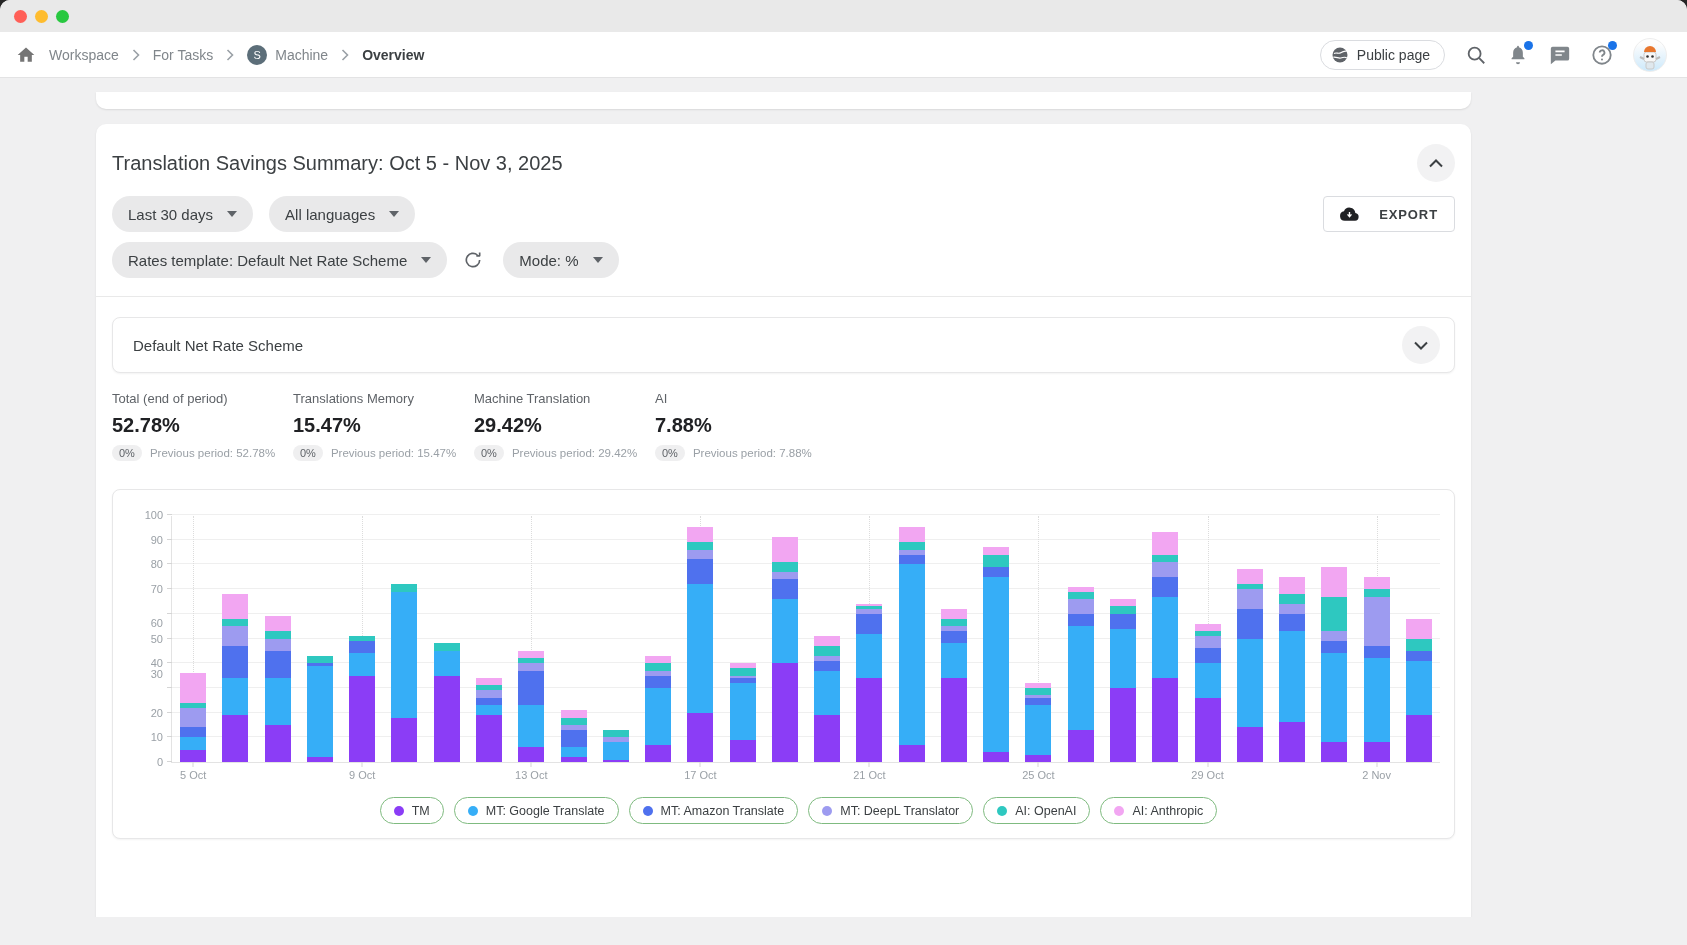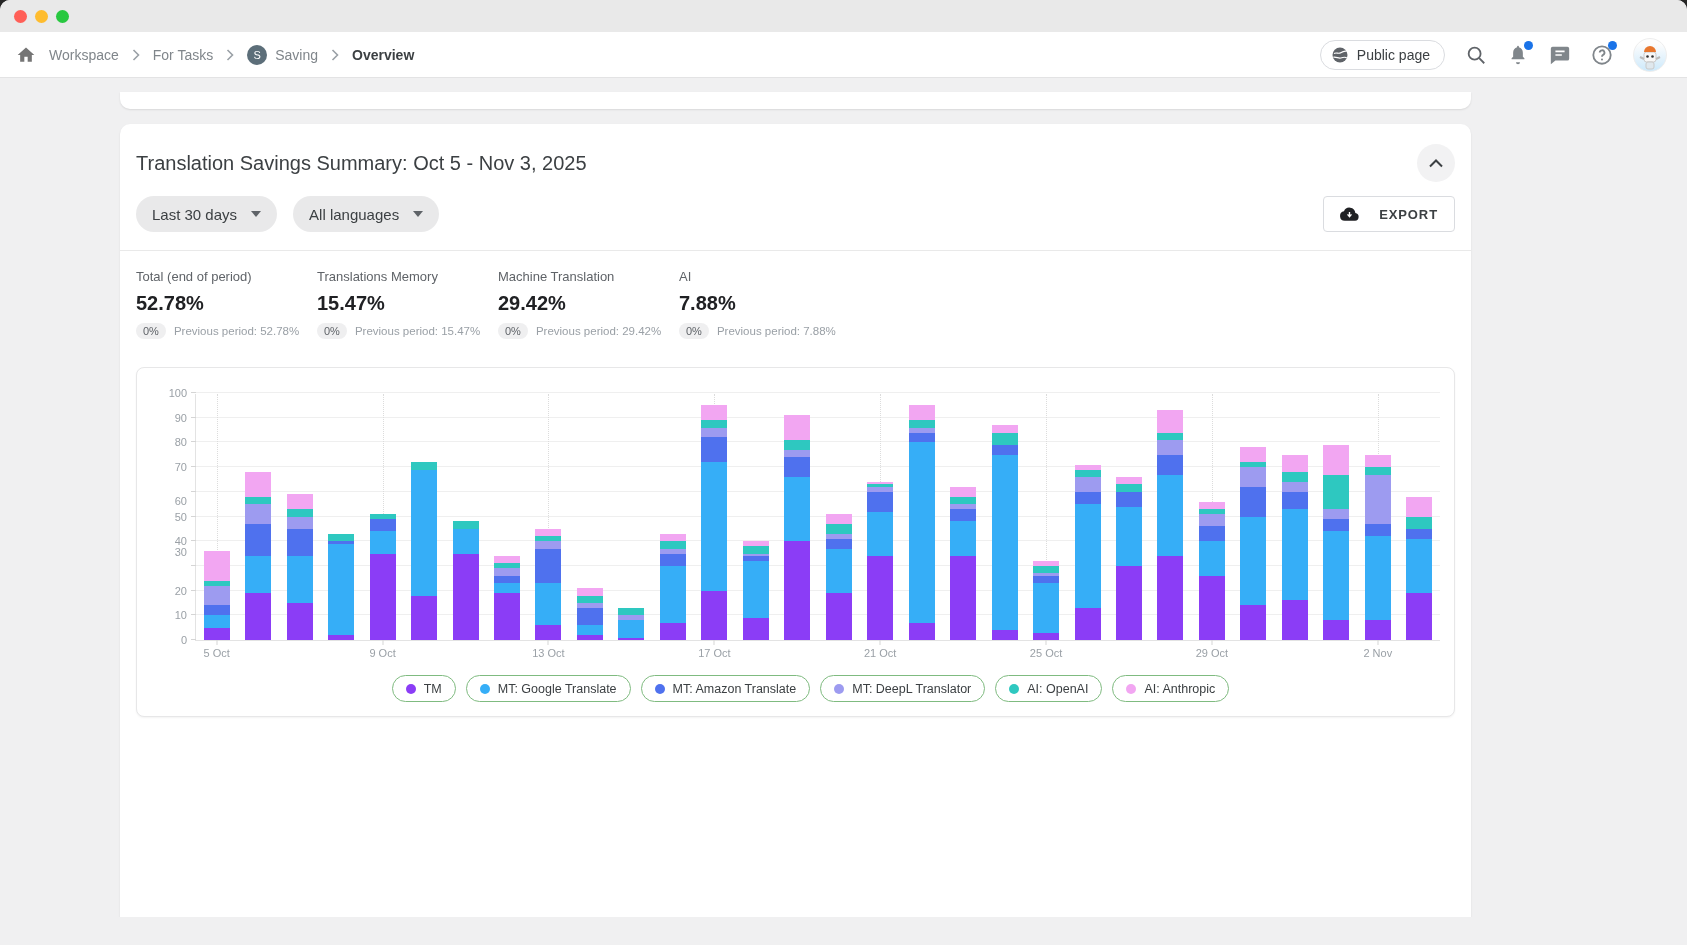--- a/index.html
+++ b/index.html
@@ -18,21 +18,21 @@
   .crumb.current { color:#3c4043; font-weight:700; }
   .crumb-sep { color:#9aa0a6; display:flex; }
   .s-badge { width:20px; height:20px; border-radius:50%; background:#5c6e79; color:#fff; font-size:11px; display:inline-flex; align-items:center; justify-content:center; margin-right:-5px; }
   .appbar-right { margin-left:auto; display:flex; align-items:center; gap:20px; }
   .pill-btn { display:flex; align-items:center; gap:8px; height:30px; padding:0 14px 0 10px; border:1px solid #dadce0; border-radius:16px; background:#fff; font-size:14px; color:#3c4043; cursor:pointer; }
   .hicon { position:relative; display:flex; cursor:pointer; }
   .dot-badge { position:absolute; top:-3px; right:-4px; width:9px; height:9px; border-radius:50%; background:#1a73e8; }
   .avatar { width:34px; height:34px; border-radius:50%; background:linear-gradient(#fdfdfd 15%, #cde9fb); overflow:hidden; display:flex; align-items:flex-end; justify-content:center; cursor:pointer; border:1px solid #eee; }
 
   
-  .content { height:839px; padding:0 216px 0 120px; overflow:hidden; }
+  .content { height:839px; padding:0 216px 0 96px; overflow:hidden; }
   .partial-card { height:17px; margin-top:14px; background:#fff; border-radius:0 0 10px 10px; box-shadow:0 1px 2px rgba(0,0,0,.10); }
   .main-card { margin-top:15px; background:#fff; border-radius:10px; box-shadow:0 1px 2px rgba(0,0,0,.10); padding:0 16px 24px; height:1100px; }
 
   .title-row { display:flex; align-items:center; padding-top:20px; }
   .title-row h1 { font-size:20px; font-weight:400; color:#3c4043; }
   .circle-btn { margin-left:auto; width:38px; height:38px; border-radius:50%; border:none; background:#f2f2f3; display:flex; align-items:center; justify-content:center; cursor:pointer; }
 
   .filter-row { display:flex; align-items:center; margin-top:14px; }
   .fpill { display:inline-flex; align-items:center; height:36px; padding:0 16px; background:#e9e9ea; border-radius:18px; font-size:15px; color:#3c4043; cursor:pointer; margin-right:16px; }
   .caret { width:0; height:0; border-left:5px solid transparent; border-right:5px solid transparent; border-top:6px solid #5f6368; margin-left:14px; }
@@ -93,21 +93,21 @@
             <path d="M1.5 1l5 5-5 5"></path>
           </svg>
         </span>
       <span class="crumb">For Tasks</span>
       <span class="crumb-sep">
           <svg width="8" height="12" viewBox="0 0 8 12" fill="none" stroke="#9aa0a6" stroke-width="1.6">
             <path d="M1.5 1l5 5-5 5"></path>
           </svg>
         </span>
       <span class="s-badge">S</span>
-      <span class="crumb">Saving</span>
+      <span class="crumb">Machine</span>
       <span class="crumb-sep">
           <svg width="8" height="12" viewBox="0 0 8 12" fill="none" stroke="#9aa0a6" stroke-width="1.6">
             <path d="M1.5 1l5 5-5 5"></path>
           </svg>
         </span>
       <span class="crumb current">Overview</span>
     </div>
     <div class="appbar-right">
       <button class="pill-btn">
         <span style="display:flex">
@@ -186,23 +186,51 @@
           <span style="display:flex">
             <svg width="19" height="14" viewBox="0 0 24 17" fill="#202124">
                 <path d="M19.4 7.1A7.5 7.5 0 0 0 5 5.1 6 6 0 0 0 6 17h13a5 5 0 0 0 .4-9.9z"></path>
                 <path d="M12 6v5M9.5 9l2.5 3 2.5-3" stroke="#fff" stroke-width="1.7" fill="none"></path>
               </svg>
           </span>
           <span>EXPORT</span>
         </button>
       </div>
 
+      <div class="filter-row" style="margin-top:10px">
+        <span class="fpill">
+          <span>Rates template: Default Net Rate Scheme</span>
+          <span class="caret"></span>
+        </span>
+        <button class="refresh-btn">
+          <span style="display:flex">
+            <svg width="20" height="20" viewBox="0 0 24 24" fill="none" stroke="#5f6368" stroke-width="2">
+                <path d="M20 12a8 8 0 1 1-2.7-6"></path>
+                <path d="M20 3v4h-4" stroke-linejoin="round"></path>
+              </svg>
+          </span>
+        </button>
+        <span class="fpill">
+          <span>Mode: %</span>
+          <span class="caret"></span>
+        </span>
+      </div>
 
       <div class="hr"></div>
 
+      <div class="inner-card">
+        <span>Default Net Rate Scheme</span>
+        <button class="circle-btn">
+          <span style="display:flex">
+              <svg width="14" height="9" viewBox="0 0 14 9" fill="none" stroke="#3c4043" stroke-width="2">
+                <path d="M1 1.5l6 6 6-6"></path>
+              </svg>
+            </span>
+        </button>
+      </div>
 
 
       <div class="stats">
         <div class="stat">
           <div class="lbl">Total (end of period)</div>
           <div class="val">52.78%</div>
           <div class="sub">
               <span class="chip">0%</span>
               <span class="prev">Previous period: 52.78%</span>
             </div>

